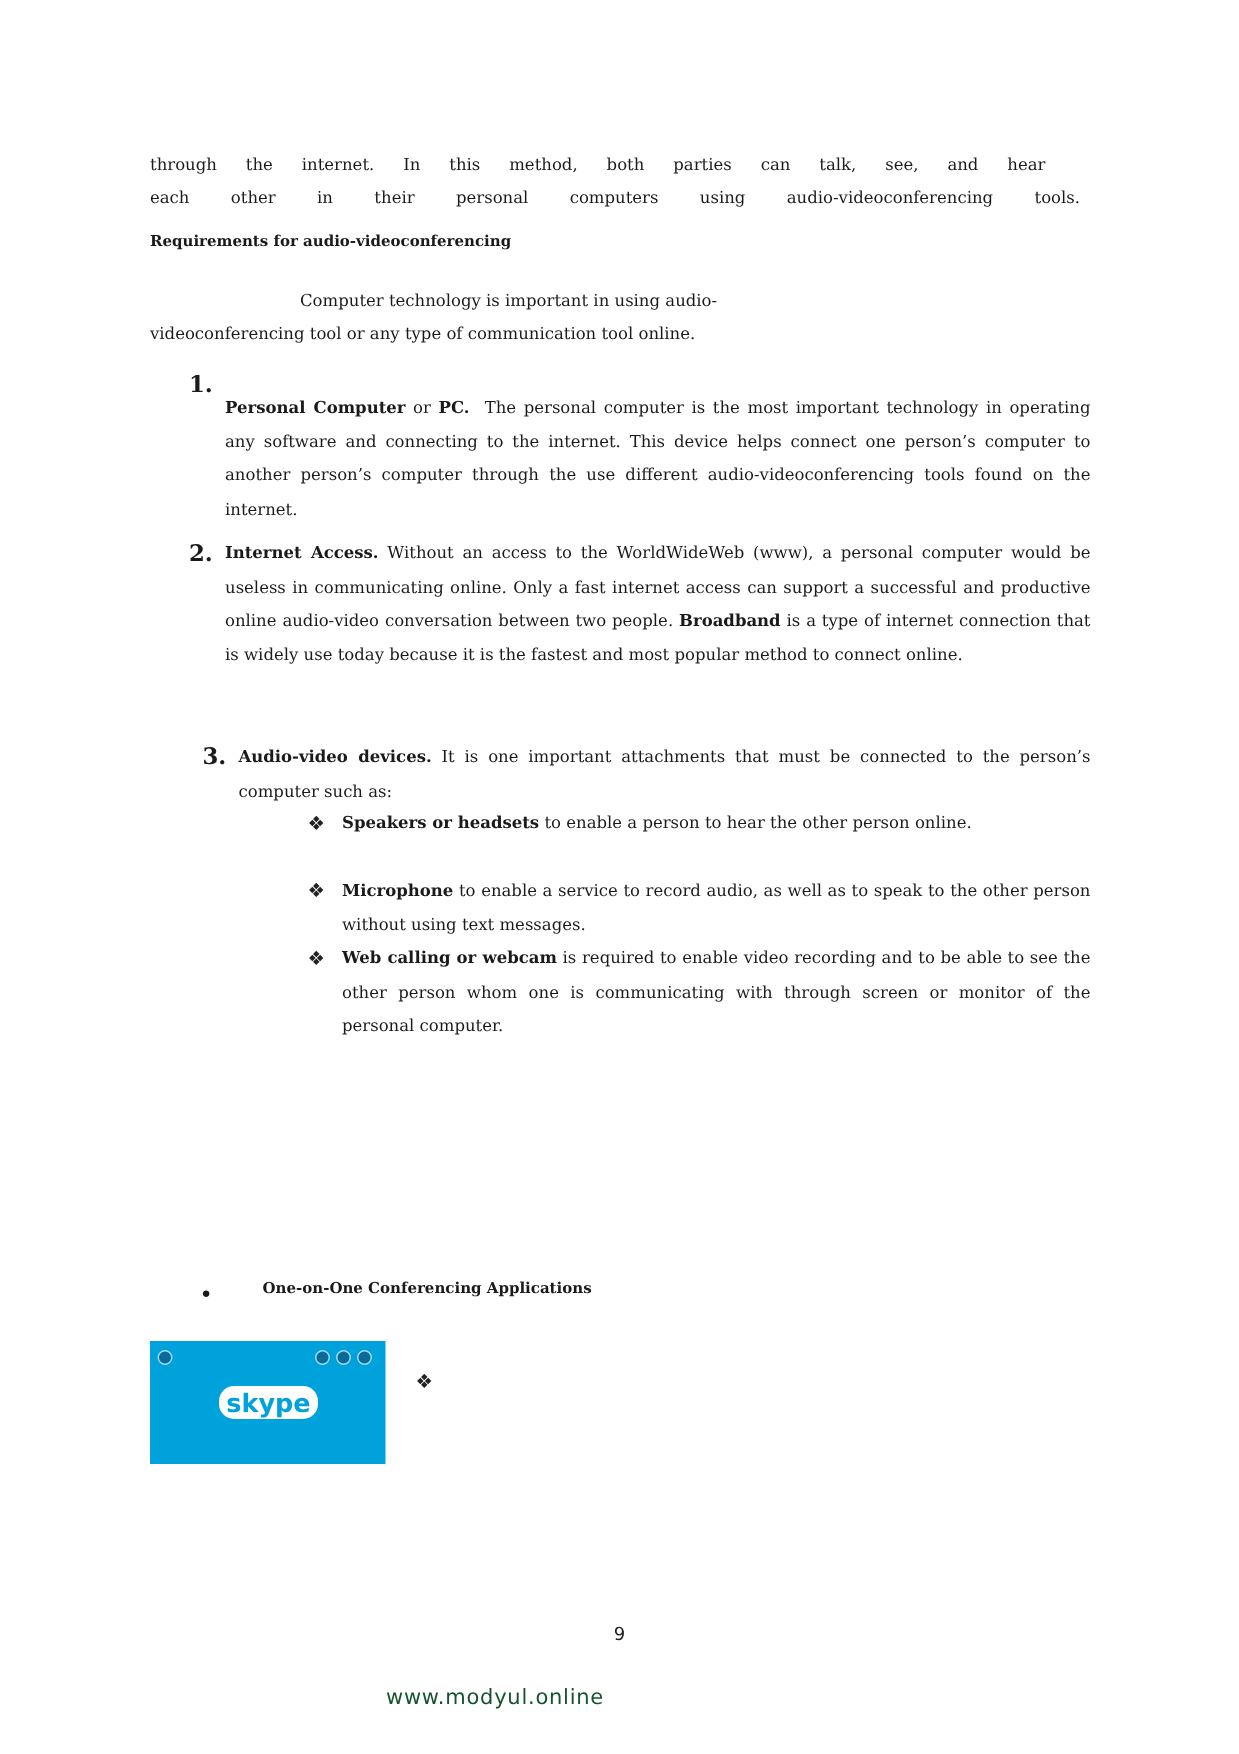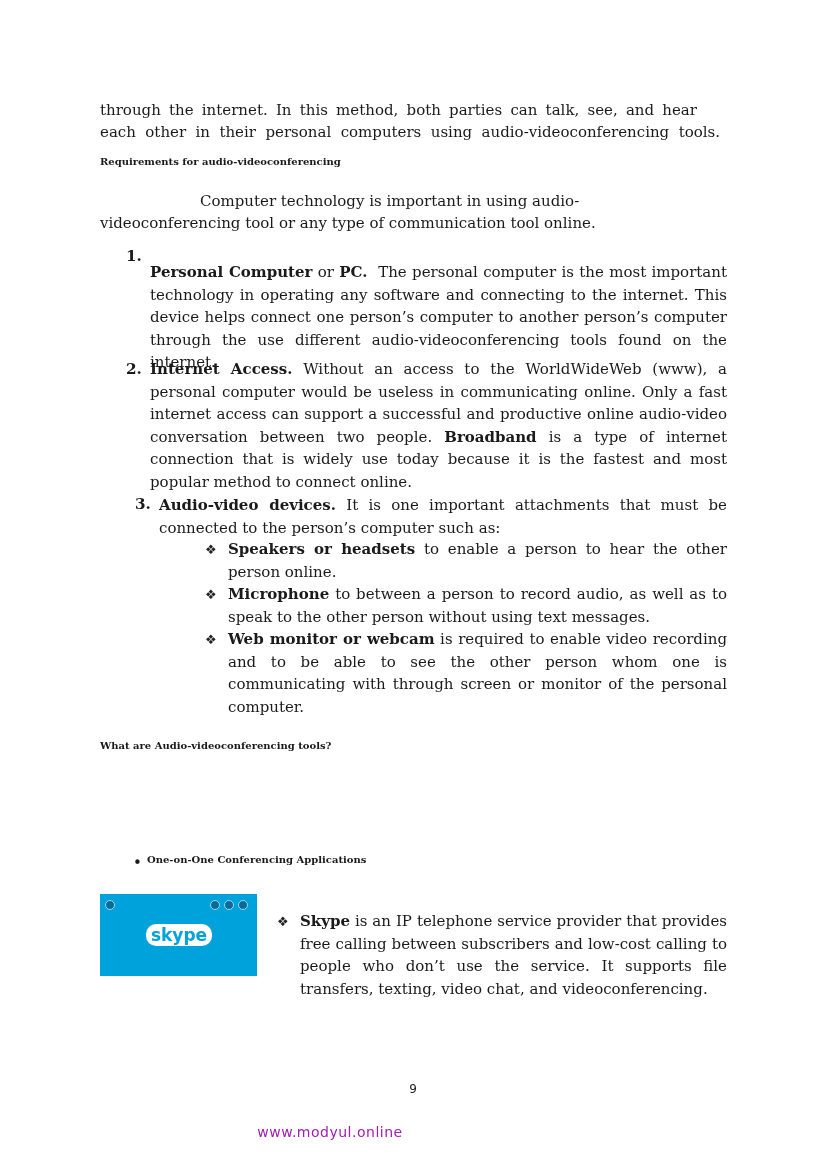--- a/index.html
+++ b/index.html
@@ -1,31 +1,31 @@
 <!DOCTYPE html>
 <html><head>
 <meta charset="utf-8">
 <style>
   html, body { margin: 0; padding: 0; background: #ffffff; }
   body { width: 826px; height: 1169px; position: relative; overflow: hidden;
          font-family: "DejaVu Serif", "Liberation Serif", serif; color: #1a1a1a; }
   .page { position: absolute; left: 0; top: 0; width: 826px; height: 1169px; }
-  .t { position: absolute; font-size: 15px; line-height: 22.5px; white-space: nowrap; }
+  .t { position: absolute; font-size: 11px; line-height: 22.5px; white-space: nowrap; }
   .j { white-space: normal; text-align: justify; text-align-last: justify; }
   .jl { white-space: normal; text-align: justify; text-align-last: left; }
   b { font-weight: bold; }
   .head { position: absolute; font-weight: bold; font-size: 10px; }
   .num { position: absolute; font-weight: bold; font-size: 15.2px; }
   .diamond { position: absolute; font-size: 13px; line-height: 22px; color: #222; font-family: "DejaVu Sans", sans-serif; }
   .bullet { position: absolute; font-size: 15px; font-family: "DejaVu Sans", sans-serif; }
   .skype-img { position: absolute; left: 100px; top: 894px; width: 157px; height: 82px; background: #00a2dc; }
   .skype-img .ic { position: absolute; top: 6px; width: 10px; height: 10px; border-radius: 50%; background: #0a6b98; border: 1px solid #9fd8ef; box-sizing: border-box; }
   .skype-logo { position: absolute; left: 44px; top: 26px; width: 70px; height: 30px; }
   .pagenum { position: absolute; left: 0; width: 826px; top: 1082px; text-align: center; font-family: "DejaVu Sans", sans-serif; font-size: 12px; color: #222; }
-  .footer { position: absolute; left: 0; width: 660px; top: 1124px; text-align: center; font-family: "DejaVu Sans", sans-serif; font-size: 14px; color: #a21caf; letter-spacing: 0.5px; }
+  .footer { position: absolute; left: 0; width: 660px; top: 1124px; text-align: center; font-family: "DejaVu Sans", sans-serif; font-size: 14px; color: #14532d; letter-spacing: 0.5px; }
 </style>
 </head>
 <body>
 
 <div class="page">
 
   <div class="t j" style="left:100px; top:99px; width:597px;">through the internet. In this method, both parties can talk, see, and hear</div>
   <div class="t j" style="left:100px; top:121px; width:620px;">each other in their personal computers using audio-videoconferencing tools.</div>
 
   <div class="head" style="left:100px; top:156px;">Requirements for audio-videoconferencing</div>
@@ -48,45 +48,41 @@
     <b>Audio-video devices.</b><span> It is one important attachments that must be connected to the person’s computer such as:</span>
   </div>
 
   <div class="diamond" style="left:205px; top:539px;">❖</div>
   <div class="t jl" style="left:228px; top:538px; width:499px;">
     <b>Speakers or headsets</b><span> to enable a person to hear the other person online.</span>
   </div>
 
   <div class="diamond" style="left:205px; top:584px;">❖</div>
   <div class="t jl" style="left:228px; top:583px; width:499px;">
-    <b>Microphone</b><span> to between a person to record audio, as well as to speak to the other person without using text messages.</span>
+    <b>Microphone</b><span> to enable a service to record audio, as well as to speak to the other person without using text messages.</span>
   </div>
 
   <div class="diamond" style="left:205px; top:629px;">❖</div>
   <div class="t jl" style="left:228px; top:628px; width:499px;">
-    <b>Web monitor or webcam</b><span> is required to enable video recording and to be able to see the other person whom one is communicating with through screen or monitor of the personal computer.</span>
+    <b>Web calling or webcam</b><span> is required to enable video recording and to be able to see the other person whom one is communicating with through screen or monitor of the personal computer.</span>
   </div>
 
-  <div class="head" style="left:100px; top:740px;">What are Audio-videoconferencing tools?</div>
 
 
   <div class="bullet" style="left:133px; top:854px;">•</div>
-  <div class="head" style="left:147px; top:854px;">One-on-One Conferencing Applications</div>
+  <div class="head" style="left:175px; top:854px;">One-on-One Conferencing Applications</div>
 
   <div class="skype-img">
     <span class="ic" style="left:5px;"></span>
     <span class="ic" style="left:110px;"></span>
     <span class="ic" style="left:124px;"></span>
     <span class="ic" style="left:138px;"></span>
     <svg class="skype-logo" viewBox="0 0 70 30">
       <rect x="2" y="4" width="66" height="22" rx="10" fill="#ffffff"></rect>
       <text x="35" y="21" text-anchor="middle" font-family="DejaVu Sans, sans-serif" font-weight="bold" font-size="17" fill="#00a2dc">skype</text>
     </svg>
   </div>
 
   <div class="diamond" style="left:277px; top:911px;">❖</div>
-  <div class="t jl" style="left:300px; top:910px; width:427px;">
-    <b>Skype</b><span> is an IP telephone service provider that provides free calling between subscribers and low-cost calling to people who don’t use the service. It supports file transfers, texting, video chat, and videoconferencing.</span>
-  </div>
 
   <div class="pagenum">9</div>
   <div class="footer">www.modyul.online</div>
 </div>
 
 </body></html>

